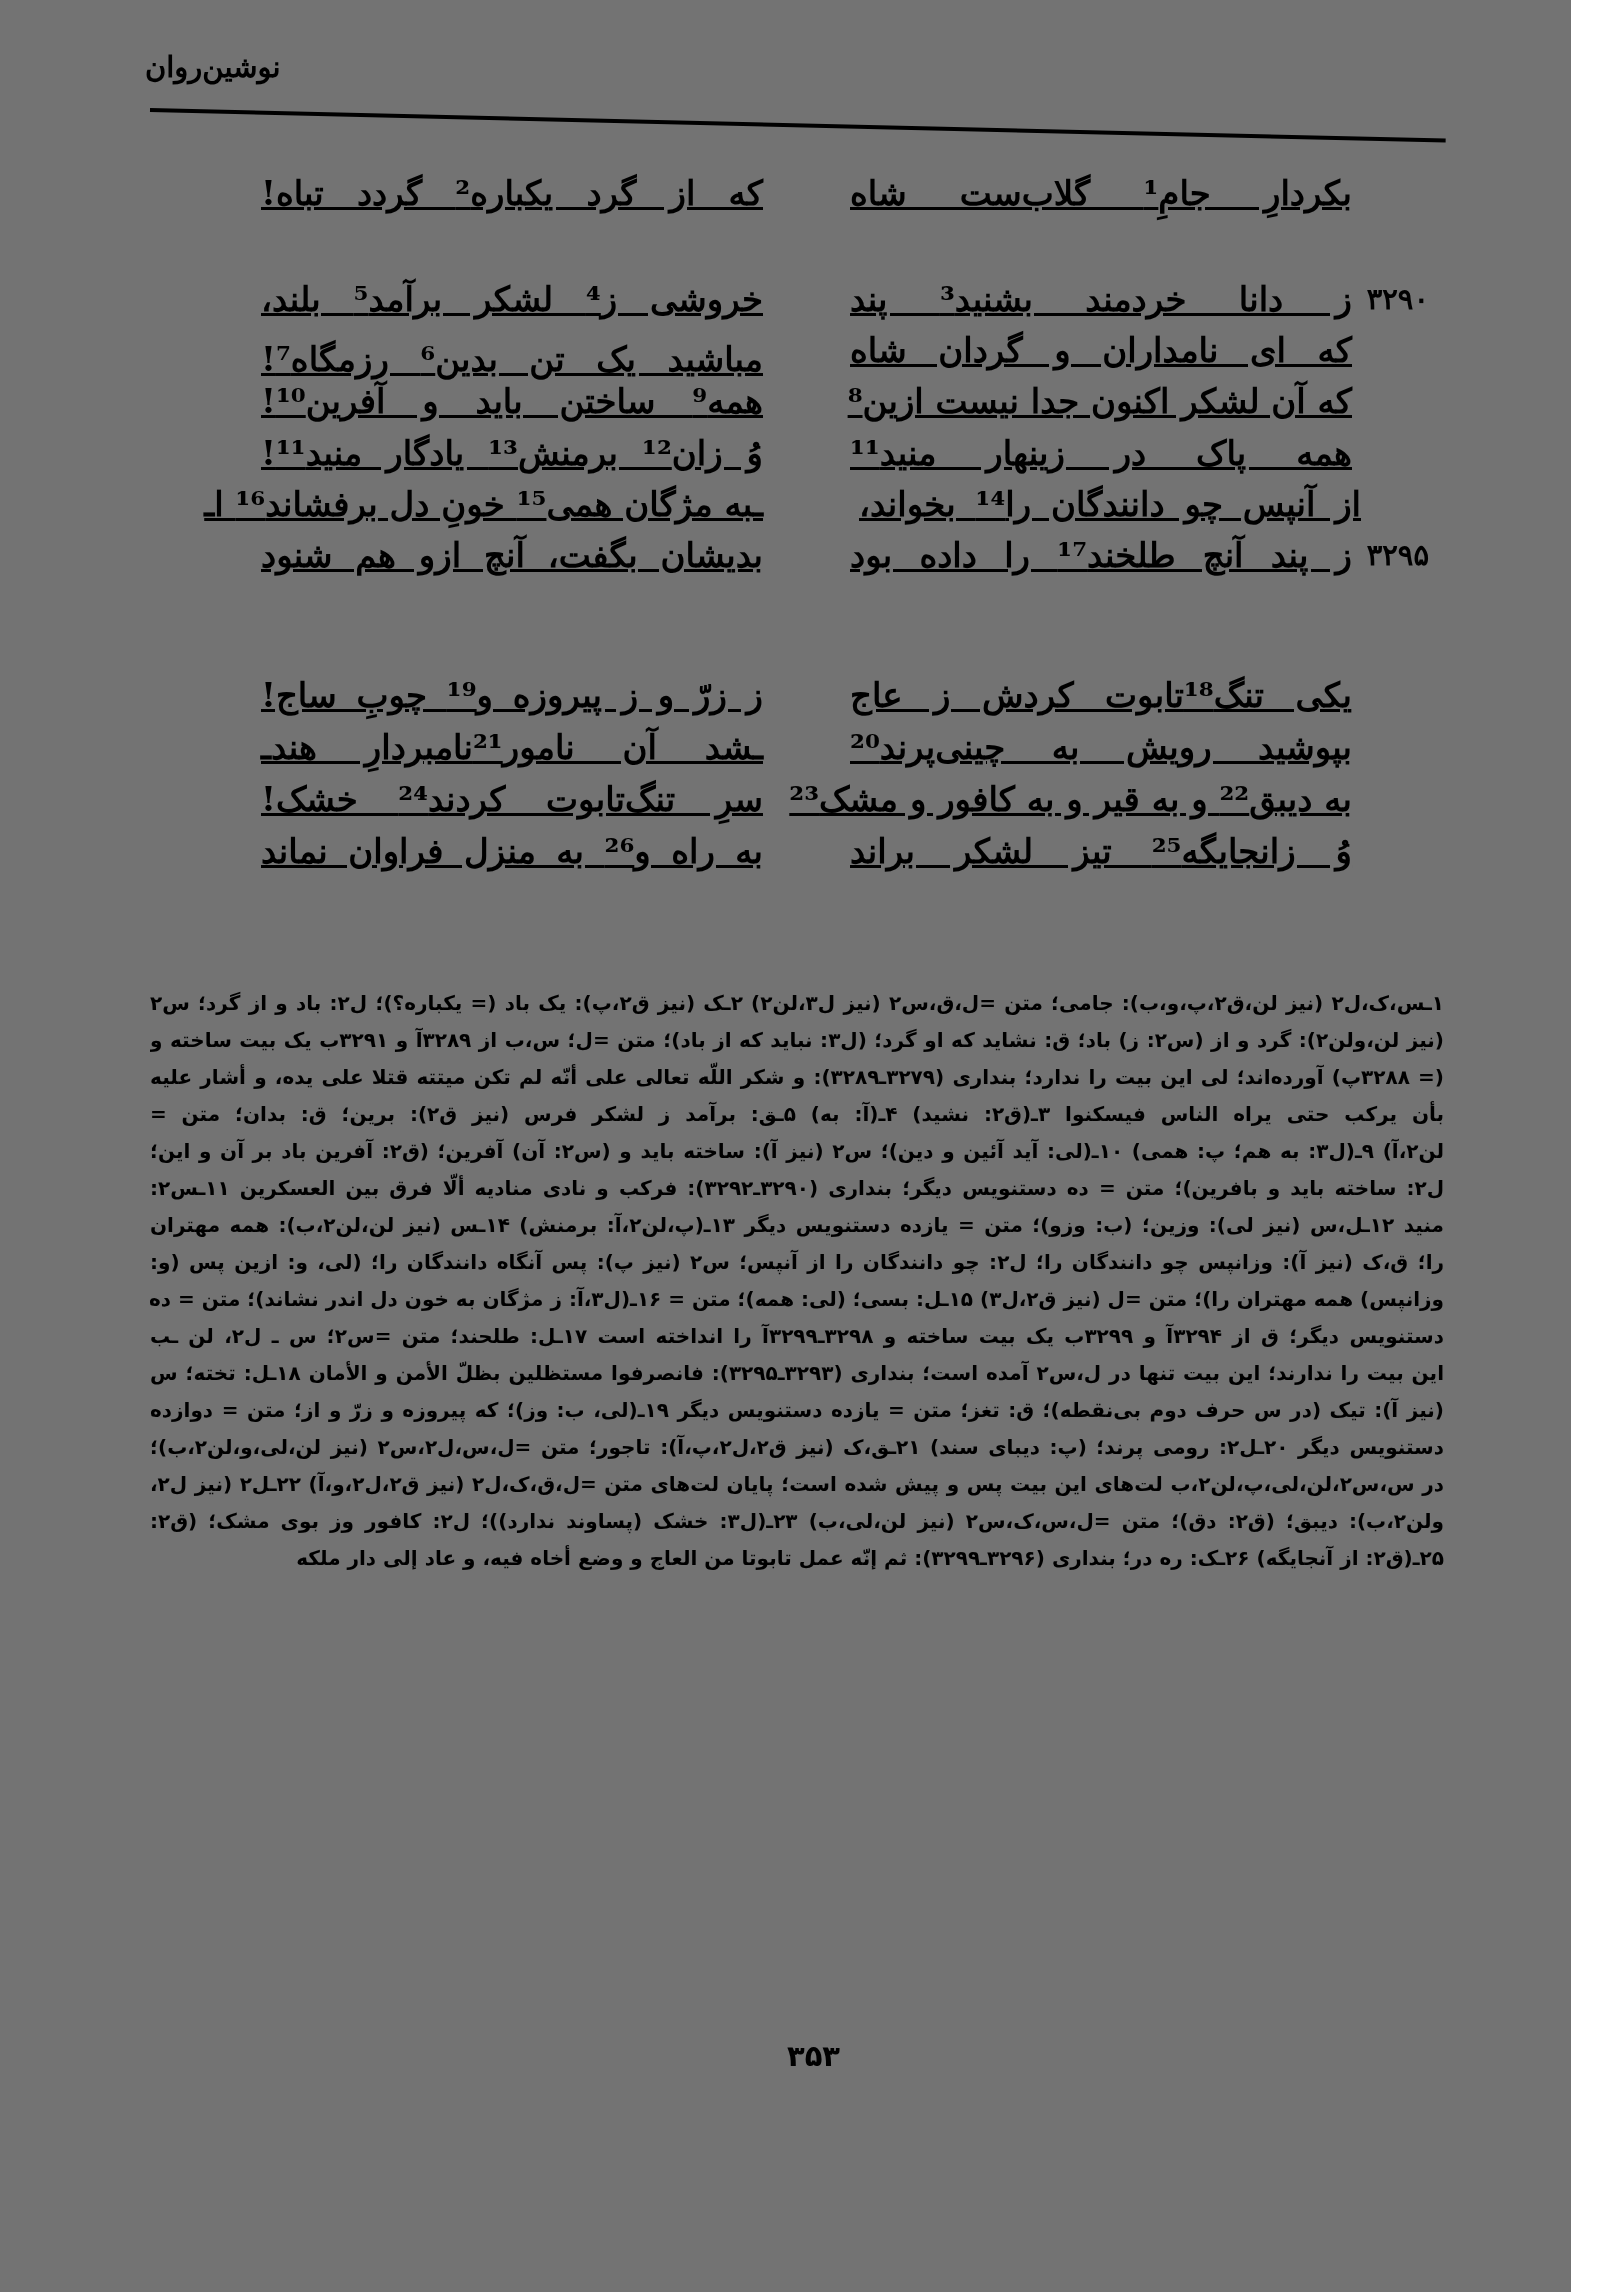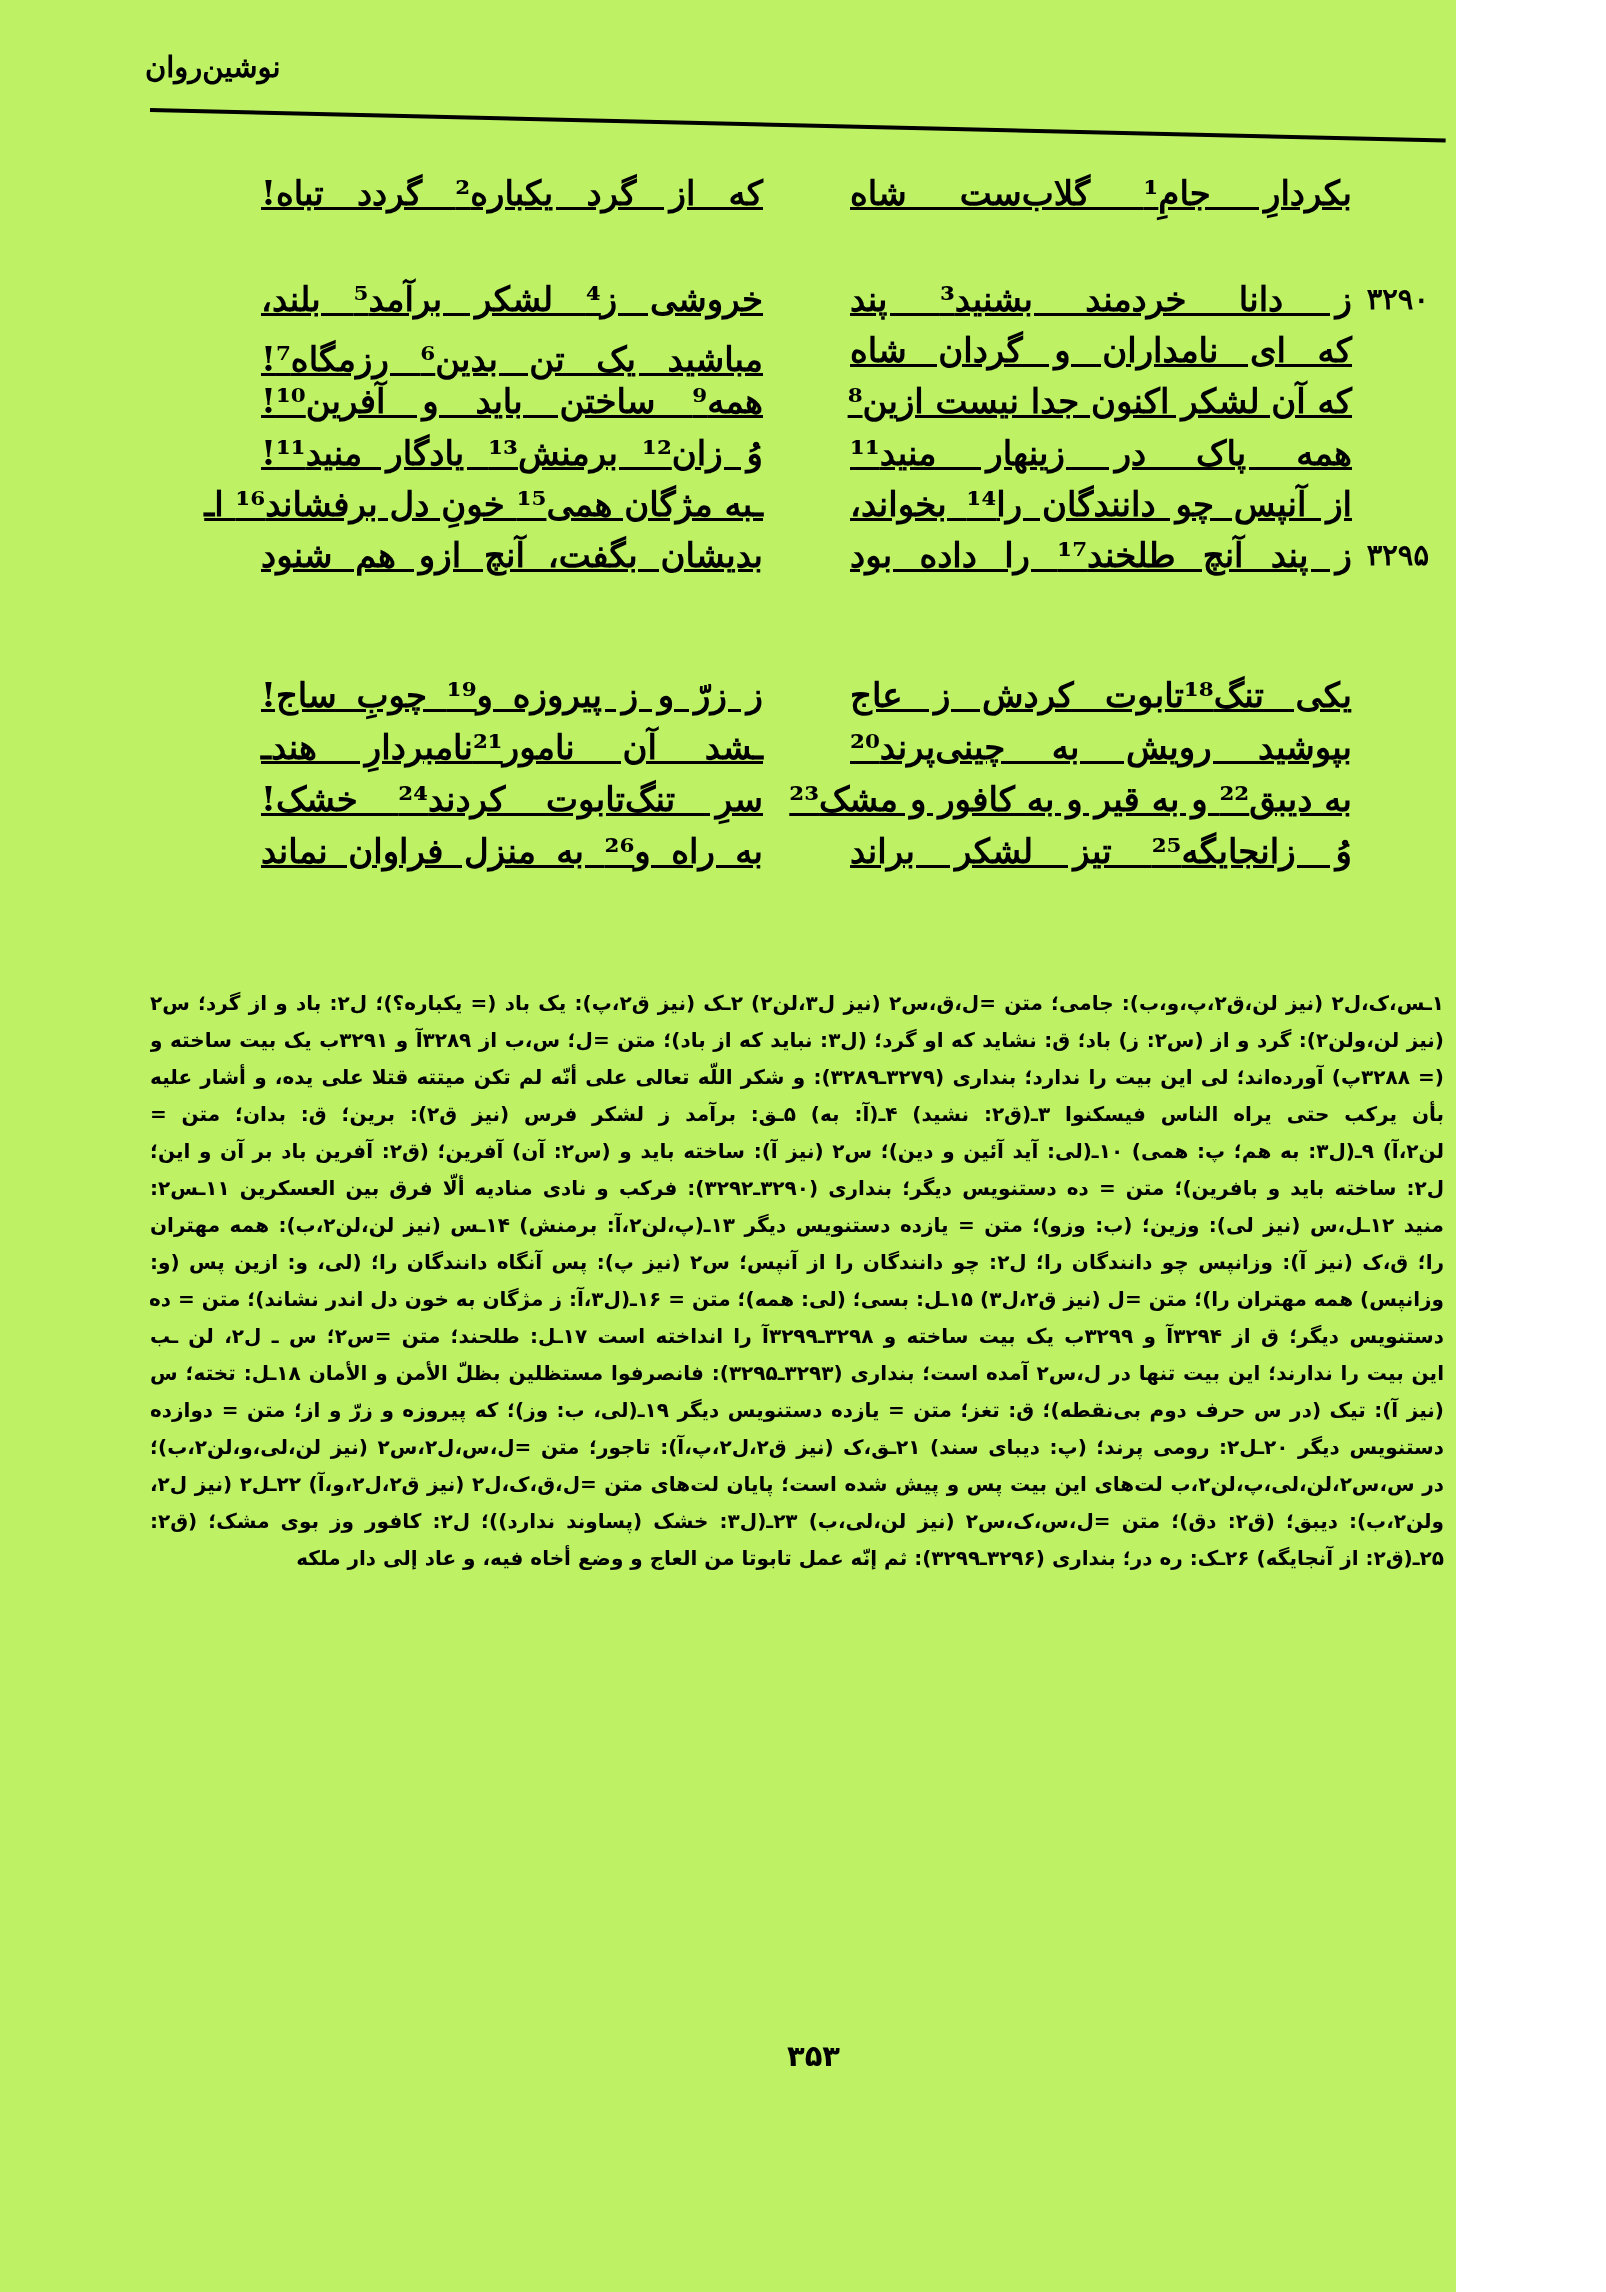--- a/index.html
+++ b/index.html
@@ -1,18 +1,18 @@
 <!DOCTYPE html>
 <html><head>
 <meta charset="utf-8">
 <style>
   html, body { margin:0; padding:0; background:#ffffff; }
   body { width:1607px; height:2292px; position:relative; overflow:hidden;
          font-family:"DejaVu Sans", sans-serif; color:#000; }
-  .page { position:absolute; left:0; top:0; width:1456px; height:2292px; background:#bef264; }
+  .page { position:absolute; left:0; top:0; width:1571px; height:2292px; background:#737373; }
   .running-head { position:absolute; left:145px; top:50px; font-size:29px; font-weight:bold;
                   direction:rtl; white-space:nowrap; font-family:"DejaVu Serif", serif; }
   .rule { position:absolute; left:150px; top:108px; width:1296px; height:3.9px; background:#000;
           transform-origin:left center; transform:rotate(1.35deg); }
   .hemi { position:absolute; direction:rtl; white-space:nowrap; font-size:34px; font-weight:bold;
           font-family:"DejaVu Serif", serif; text-align:justify; text-align-last:justify; height:42px; line-height:42px;text-decoration:underline; }
   .hemi.right { left:850px; width:502px; }
   .hemi.left { left:261px; width:502px; }
   .vnum { position:absolute; left:1369px; width:60px; font-size:29px; font-weight:bold; text-align:right;
           font-family:"DejaVu Serif", serif; direction:rtl; height:42px; line-height:42px; }
@@ -36,21 +36,21 @@
       <div class="hemi left" style="top: 172px;">که از گرد یکباره² گردد تباه!</div>
       <div class="hemi right" style="top: 278px;">ز دانا خردمند بشنید³ پند</div>
       <div class="hemi left" style="top: 278px;">خروشی ز⁴ لشکر برآمد⁵ بلند،</div>
       <div class="vnum" style="top: 278px;">۳۲۹۰</div>
       <div class="hemi right" style="top: 329px;">که ای نامداران و گردان شاه</div>
       <div class="hemi left" style="top: 338px;">مباشید یک تن بدین⁶ رزمگاه⁷!</div>
       <div class="hemi right" style="top: 380px;">که آن لشکر اکنون جدا نیست ازین⁸</div>
       <div class="hemi left" style="top: 380px;">همه⁹ ساختن باید و آفرین¹⁰!</div>
       <div class="hemi right" style="top: 432px;">همه پاک در زینهار منید¹¹</div>
       <div class="hemi left" style="top: 432px;">وُ زان¹² برمنش¹³ یادگار منید¹¹!</div>
-      <div class="hemi right" style="top: 483px;">از آنپس چو دانندگان را¹⁴ بخواند،</div>
+      <div class="hemi right" style="top: 483px; margin-left: 9px;">از آنپس چو دانندگان را¹⁴ بخواند،</div>
       <div class="hemi left" style="top: 483px;">ـبه مژگان همی¹⁵ خونِ دل برفشاند¹⁶ اـ</div>
       <div class="hemi right" style="top: 534px;">ز پند آنچ طلخند¹⁷ را داده بود</div>
       <div class="hemi left" style="top: 534px;">بدیشان بگفت، آنچ ازو هم شنود</div>
       <div class="vnum" style="top: 534px;">۳۲۹۵</div>
       <div class="hemi right" style="top: 674px;">یکی تنگ¹⁸تابوت کردش ز عاج</div>
       <div class="hemi left" style="top: 674px;">ز زرّ و ز پیروزه و¹⁹ چوبِ ساج!</div>
       <div class="hemi right" style="top: 726px;">بپوشید رویش به چینی‌پرند²⁰</div>
       <div class="hemi left" style="top: 726px;">ـشد آن نامور²¹نامبردارِ هندـ</div>
       <div class="hemi right" style="top: 778px;">به دیبق²² و به قیر و به کافور و مشک²³</div>
       <div class="hemi left" style="top: 778px;">سرِ تنگ‌تابوت کردند²⁴ خشک!</div>

